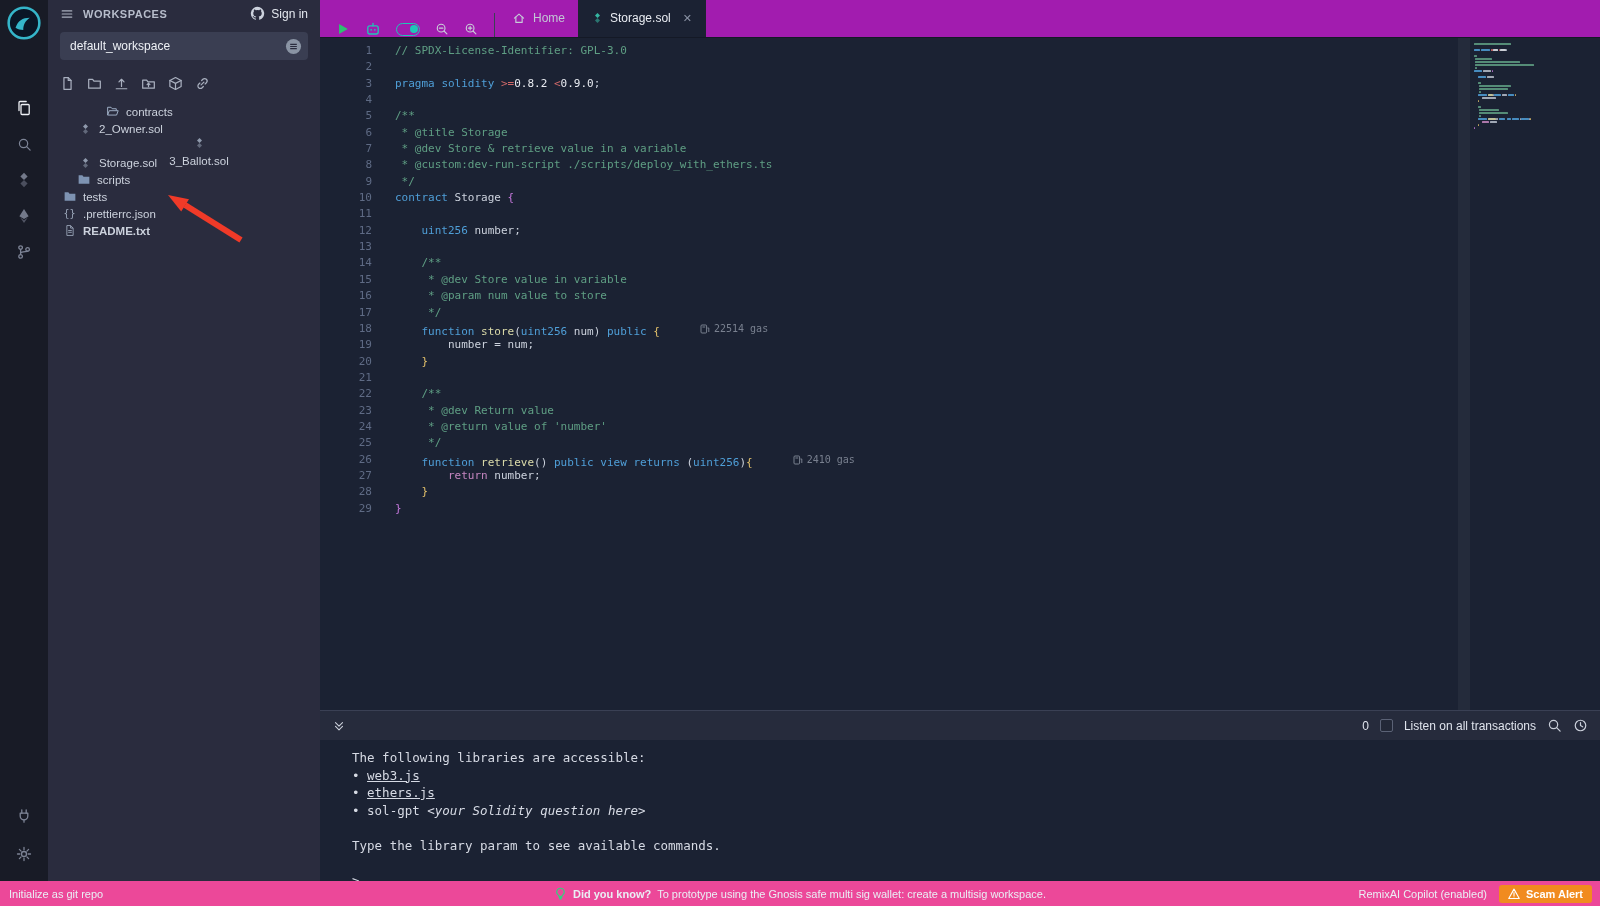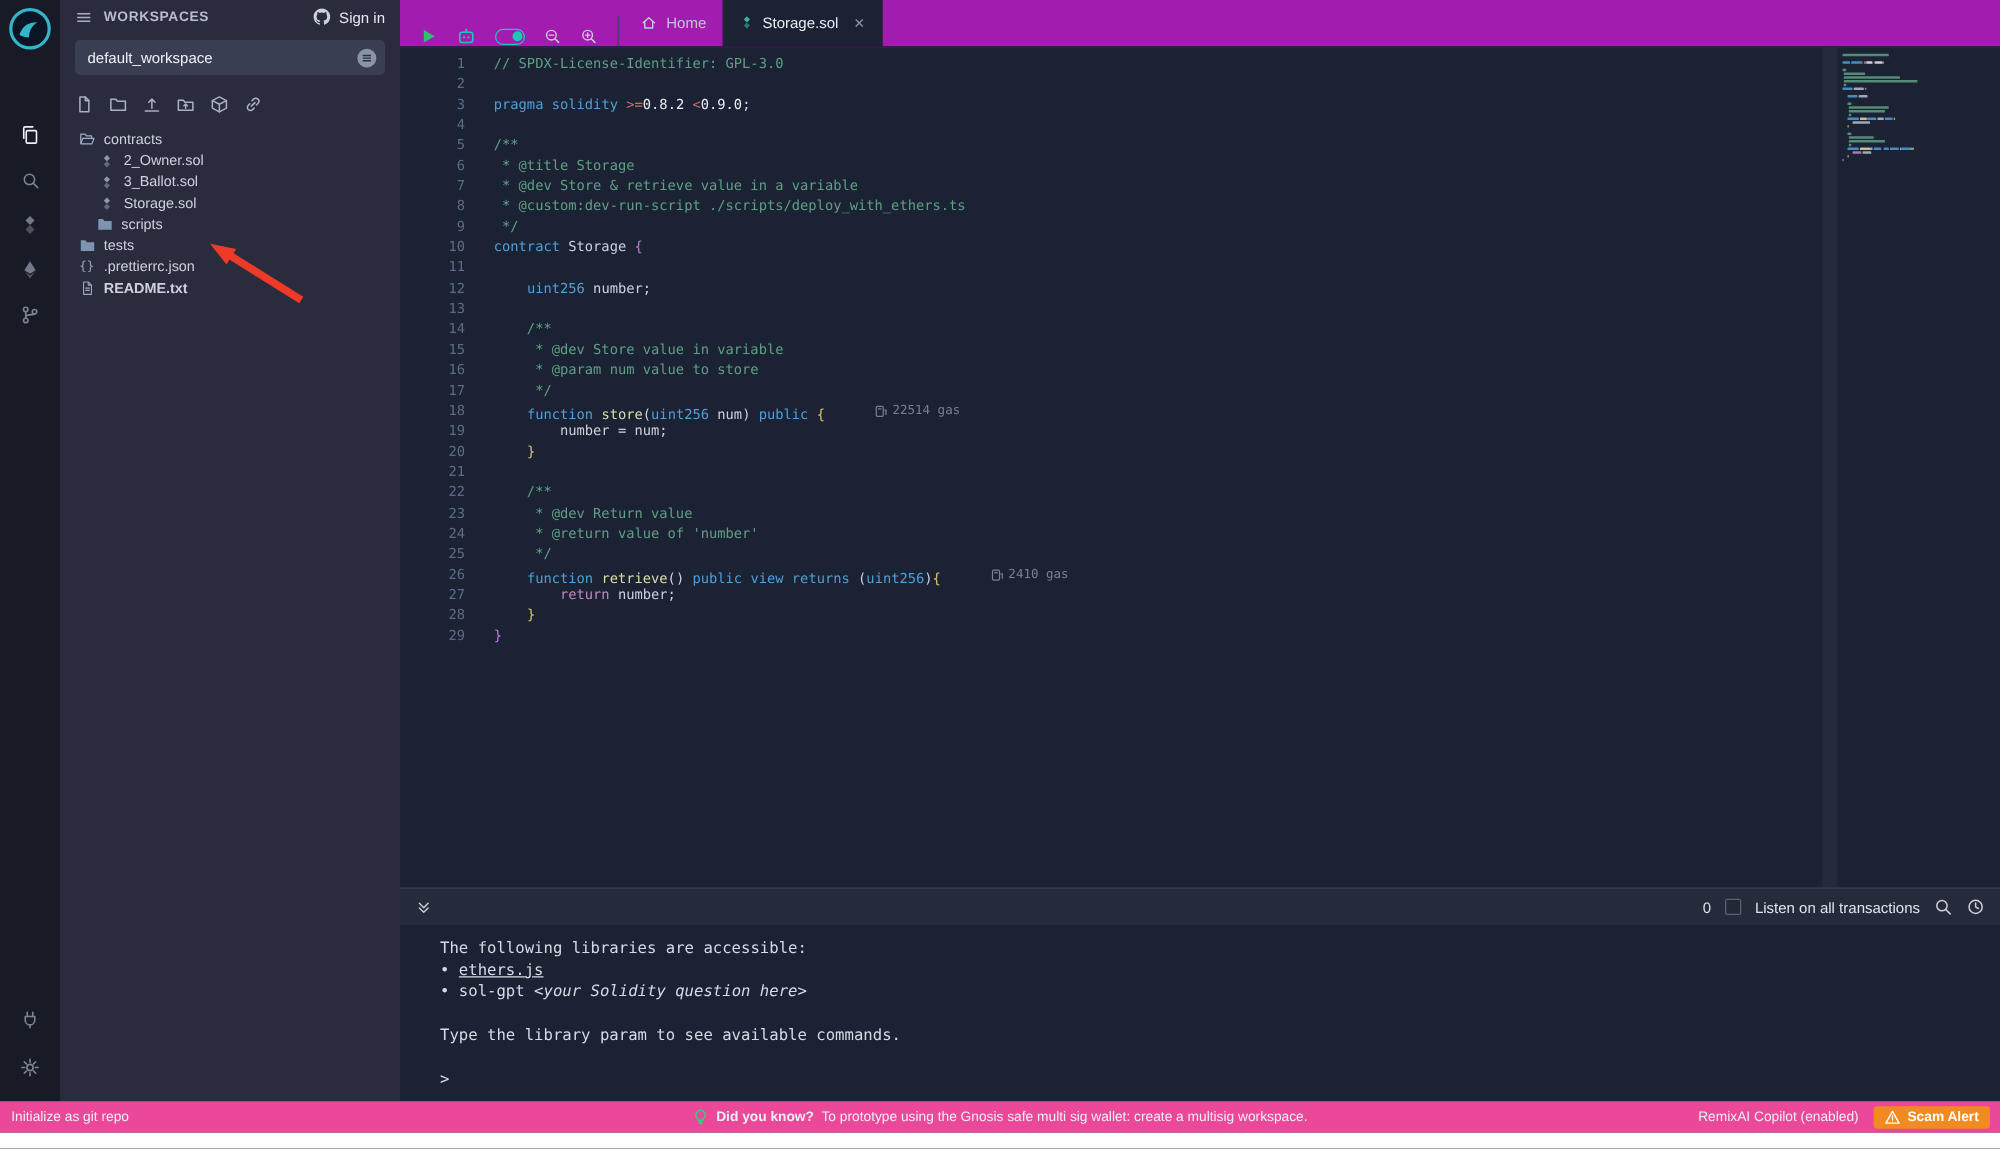--- a/index.html
+++ b/index.html
@@ -218,41 +218,41 @@
         <span class="act">
           <svg width="15" height="15" viewBox="0 0 16 16" fill="none" stroke="currentColor" stroke-width="1.3" stroke-linecap="round" stroke-linejoin="round">
             <path d="M6.5 9.5l3-3"></path>
             <path d="M7.1 4.8l1.3-1.3a2.6 2.6 0 0 1 3.7 3.7l-1.3 1.3"></path>
             <path d="M8.9 11.2l-1.3 1.3a2.6 2.6 0 0 1-3.7-3.7l1.3-1.3"></path>
           </svg>
         </span>
       </div>
 
     <div class="file-tree" id="file-tree">
-        <div class="tree-row" style="padding-left: 14px;">
+        <div class="tree-row" style="padding-left: 14px; margin-left: 43px;">
           <span class="tree-ic tic-folder-open">
             <svg width="14" height="13" viewBox="0 0 16 16" fill="none" stroke="currentColor" stroke-width="1.2" stroke-linejoin="round">
               <path d="M1.4 12.4 3.4 7h11l-2 5.4Z"></path>
               <path d="M1.4 12.4V2.8h4.2L7 4.6h5v2.2"></path>
             </svg>
           </span>
           <span>contracts</span>
         </div>
         <div class="tree-row" style="padding-left: 30px;">
           <span class="tree-ic tic-solidity-file">
             <svg width="11" height="12" viewBox="0 0 16 16">
               <g fill="currentColor">
                 <path opacity=".9" d="M8 .8 11.6 4.4 8 8 4.4 4.4Z"></path>
                 <path opacity=".5" d="M8 8 11.6 11.6 8 15.2 4.4 11.6Z"></path>
               </g>
             </svg>
           </span>
           <span>2_Owner.sol</span>
         </div>
-        <div class="tree-row" style="padding-left: 30px;">
+        <div class="tree-row" style="padding-left: 30px; flex-direction: column;">
           <span class="tree-ic tic-solidity-file">
             <svg width="11" height="12" viewBox="0 0 16 16">
               <g fill="currentColor">
                 <path opacity=".9" d="M8 .8 11.6 4.4 8 8 4.4 4.4Z"></path>
                 <path opacity=".5" d="M8 8 11.6 11.6 8 15.2 4.4 11.6Z"></path>
               </g>
             </svg>
           </span>
           <span>3_Ballot.sol</span>
         </div>
@@ -530,20 +530,21 @@
       <span class="tbar-ic" id="ic-clock">
           <svg width="15" height="15" viewBox="0 0 16 16" fill="none" stroke="currentColor" stroke-width="1.3" stroke-linecap="round" stroke-linejoin="round">
             <circle cx="8" cy="8" r="5.6"></circle>
             <path d="M8 4.8V8l2.3 1.4"></path>
           </svg>
         </span>
     </div>
 
     <div class="terminal" id="terminal">
         <div class="t-line"><span>The following libraries are accessible:</span></div>
+        <div class="t-line"><span>• </span><span class="t-link">web3.js</span></div>
         <div class="t-line"><span>• </span><span class="t-link">ethers.js</span></div>
         <div class="t-line"><span>• </span><span>sol-gpt </span><span class="t-italic">&lt;your Solidity question here&gt;</span></div>
         <div class="t-line">&nbsp;</div>
         <div class="t-line"><span>Type the library param to see available commands.</span></div>
         <div class="t-line">&nbsp;</div>
         <div class="t-line"><span>&gt;</span></div>
       </div>
   </section>
 
   <footer class="status-bar">

